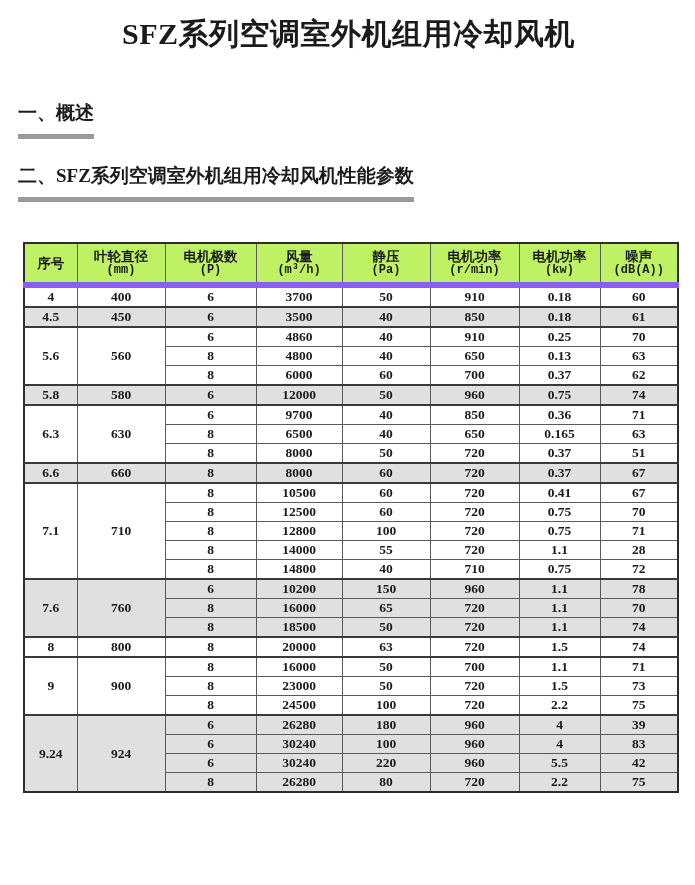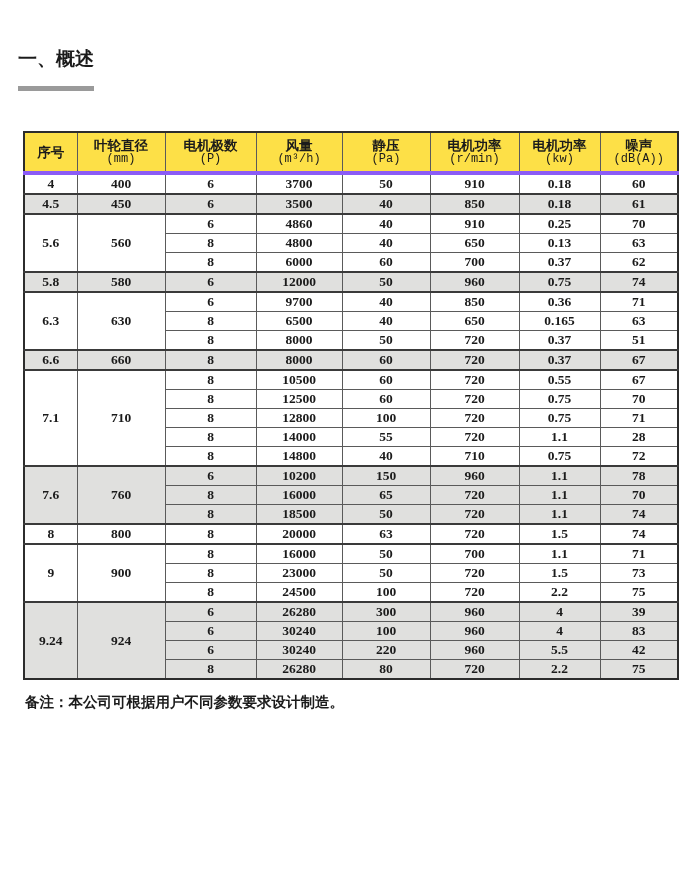--- a/index.html
+++ b/index.html
@@ -26,21 +26,21 @@
     line-height: 40px;
     letter-spacing: 0.5px;
   }
   .sec1 { margin-top: 48px; }
   .sec2 { margin-top: 26px; }
   .sec-heading {
     display: inline-block;
     font-size: 19px;
     font-weight: bold;
     line-height: 22px;
-    padding-bottom: 16px;
+    padding-bottom: 10px;
     border-bottom: 5px solid #9a9a9a;
   }
   .para {
     margin: 17px 0 0 0;
     font-size: 14.5px;
     font-weight: bold;
     line-height: 21px;
     text-align: justify;
     text-indent: 2em;
   }
@@ -55,53 +55,57 @@
     border: 1px solid #5a5a5a;
     text-align: center;
     vertical-align: middle;
     font-weight: bold;
     padding: 0;
   }
   table.perf thead th {
     height: 38px;
     font-size: 13.5px;
     line-height: 15px;
-    background: #fde047;
-    border-bottom: 4px solid #8b5cf6;
+    background: #bef264;
+    border-bottom: 6px solid #8b5cf6;
   }
   .hu {
     font-family: "Liberation Mono", "DejaVu Sans Mono", monospace;
     font-size: 12px;
-    font-weight: normal;
+    font-weight: bold;
     line-height: 13px;
   }
   table.perf tbody td {
     height: 18px;
     font-size: 13.5px;
     line-height: 18px;
   }
   table.perf tbody tr.gs td { border-top: 2px solid #3a3a3a; }
   table.perf tbody tr.shaded td, table.perf tbody td.shaded-cell { background: #e0e0de; }
   .note {
     margin: 13px 0 0 7px;
     font-size: 14.5px;
     font-weight: bold;
   }
 </style>
 </head>
 <body>
 
 <div class="page">
 
+  <h1 class="doc-title">SFZ系列空调室外机组用冷却风机</h1>
 
   <div class="sec1">
     <span class="sec-heading">一、概述</span>
   </div>
 
 
+  <div class="sec2">
+    <span class="sec-heading">二、SFZ系列空调室外机组用冷却风机性能参数</span>
+  </div>
 
   <table class="perf">
     <colgroup>
       <col style="width:53px">
       <col style="width:88px">
       <col style="width:91px">
       <col style="width:86px">
       <col style="width:88px">
       <col style="width:89px">
       <col style="width:81px">
@@ -235,21 +239,21 @@
           <td>0.37</td>
           <td>67</td>
         </tr>
         <tr class="gs">
           <td rowspan="5">7.1</td>
           <td rowspan="5">710</td>
           <td>8</td>
           <td>10500</td>
           <td>60</td>
           <td>720</td>
-          <td>0.55</td>
+          <td>0.41</td>
           <td>67</td>
         </tr>
         <tr>
           <td>8</td>
           <td>12500</td>
           <td>60</td>
           <td>720</td>
           <td>0.75</td>
           <td>70</td>
         </tr>
@@ -337,21 +341,21 @@
           <td>100</td>
           <td>720</td>
           <td>2.2</td>
           <td>75</td>
         </tr>
         <tr class="shaded gs">
           <td rowspan="4" class="shaded-cell">9.24</td>
           <td rowspan="4" class="shaded-cell">924</td>
           <td>6</td>
           <td>26280</td>
-          <td>300</td>
+          <td>180</td>
           <td>960</td>
           <td>4</td>
           <td>39</td>
         </tr>
         <tr class="shaded">
           <td>6</td>
           <td>30240</td>
           <td>100</td>
           <td>960</td>
           <td>4</td>
@@ -369,15 +373,14 @@
           <td>8</td>
           <td>26280</td>
           <td>80</td>
           <td>720</td>
           <td>2.2</td>
           <td>75</td>
         </tr>
       </tbody>
   </table>
 
-  <p class="note">备注：本公司可根据用户不同参数要求设计制造。</p>
 
 </div>
 
 </body></html>

